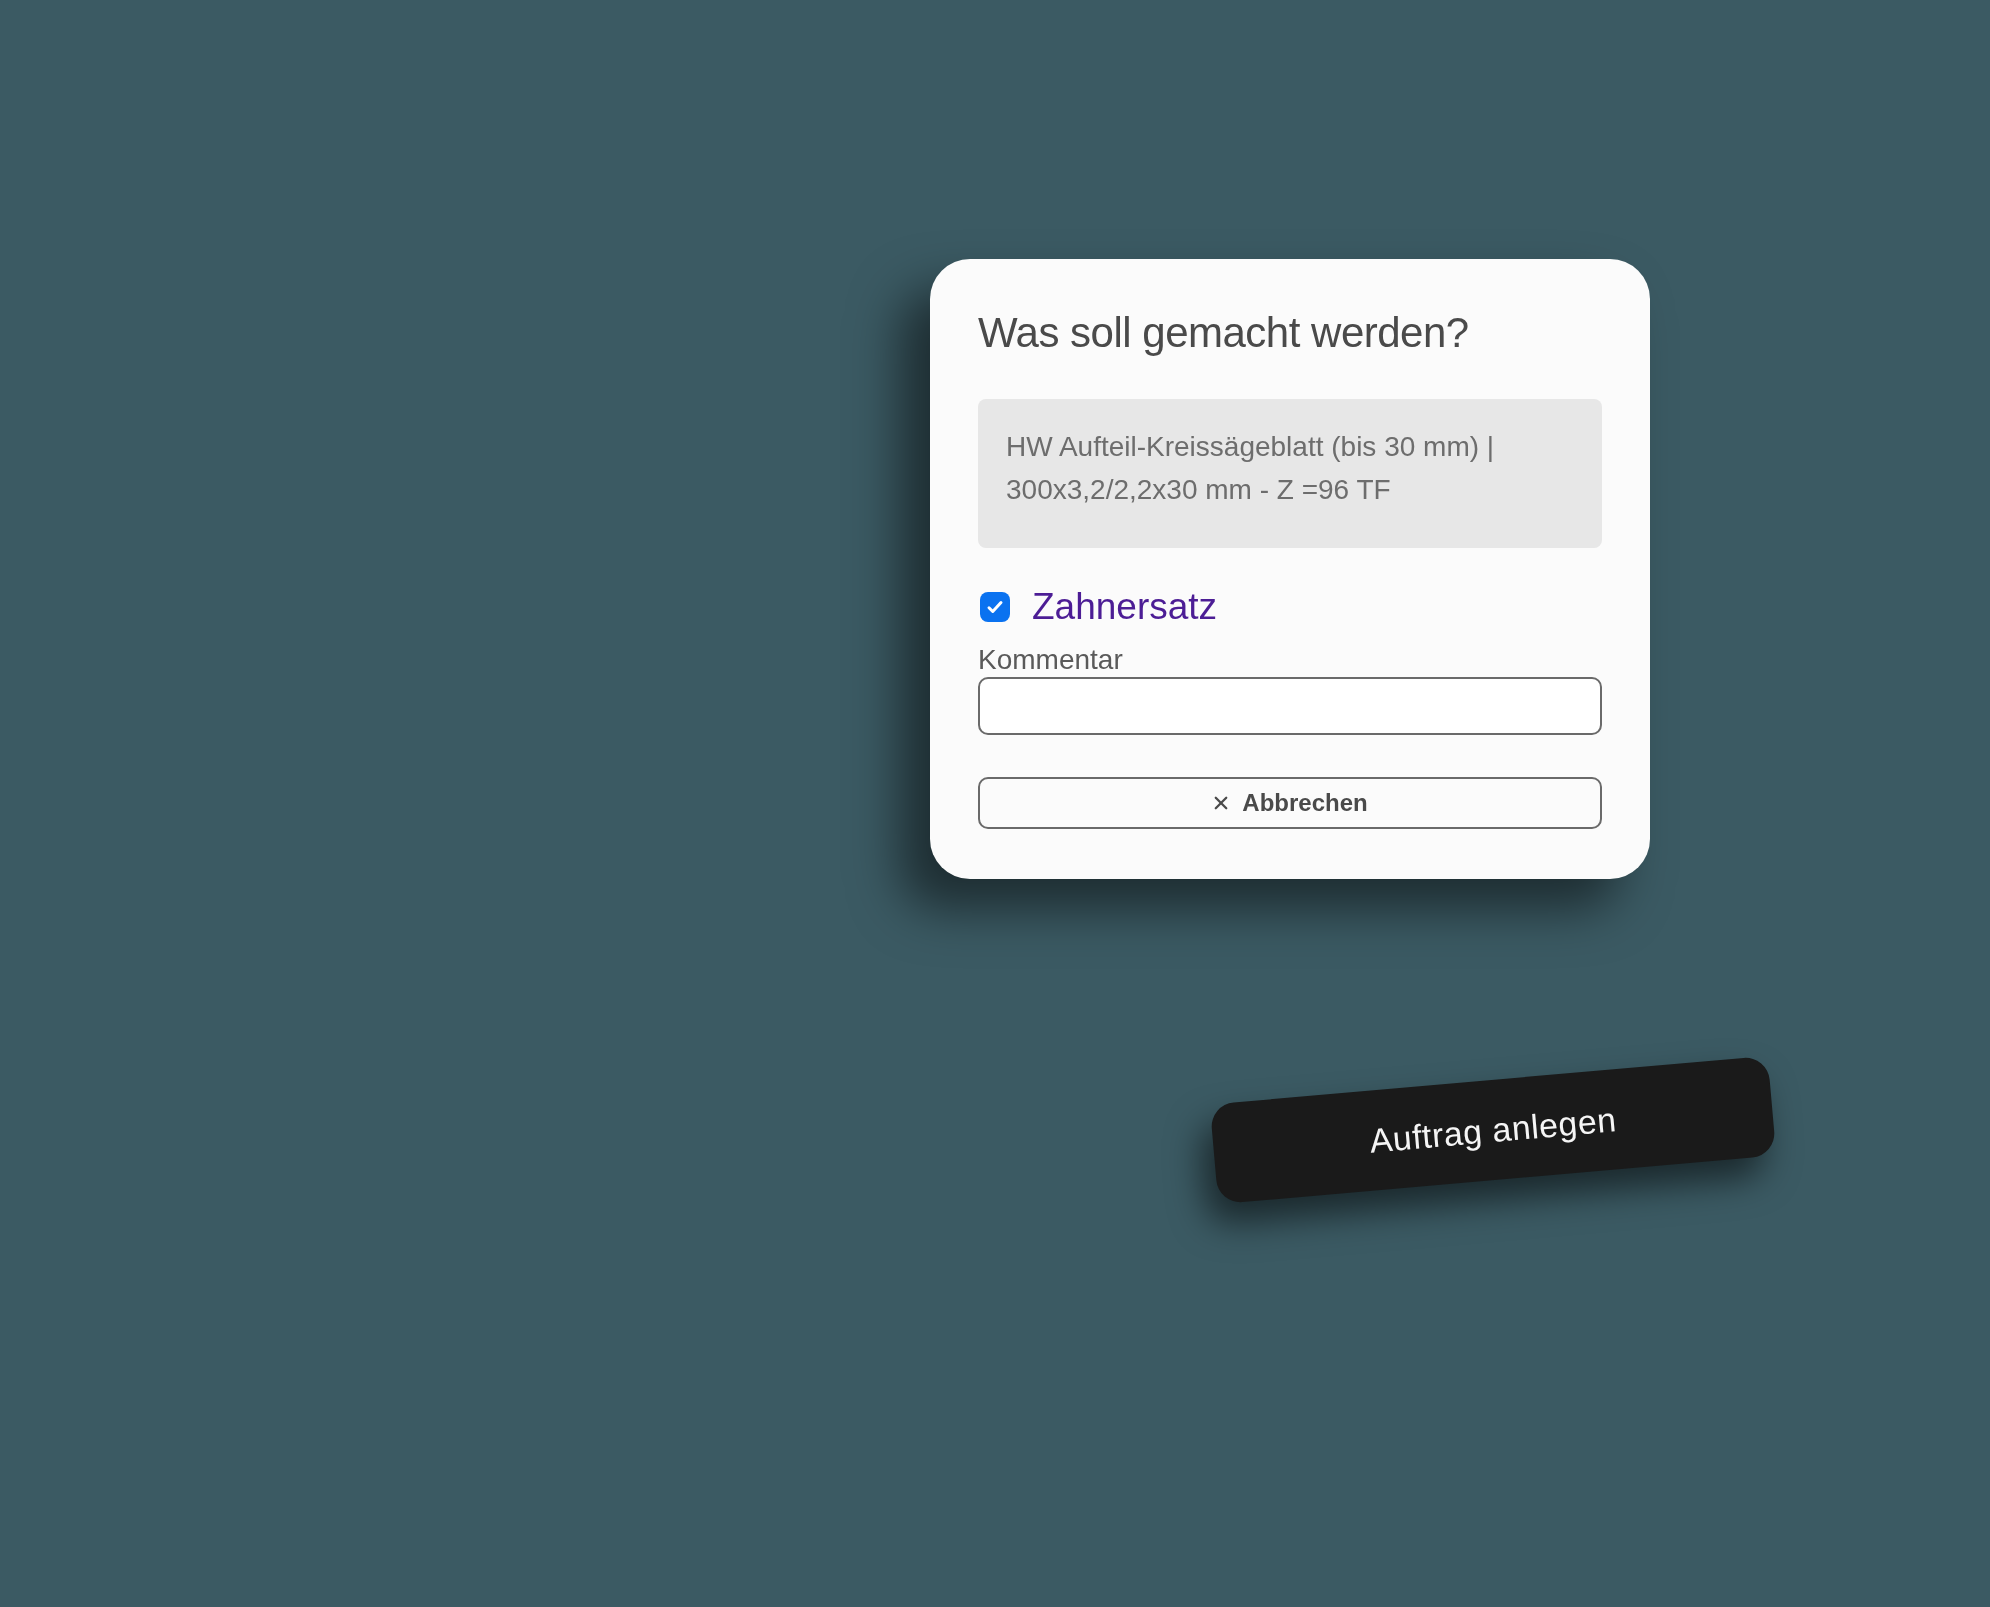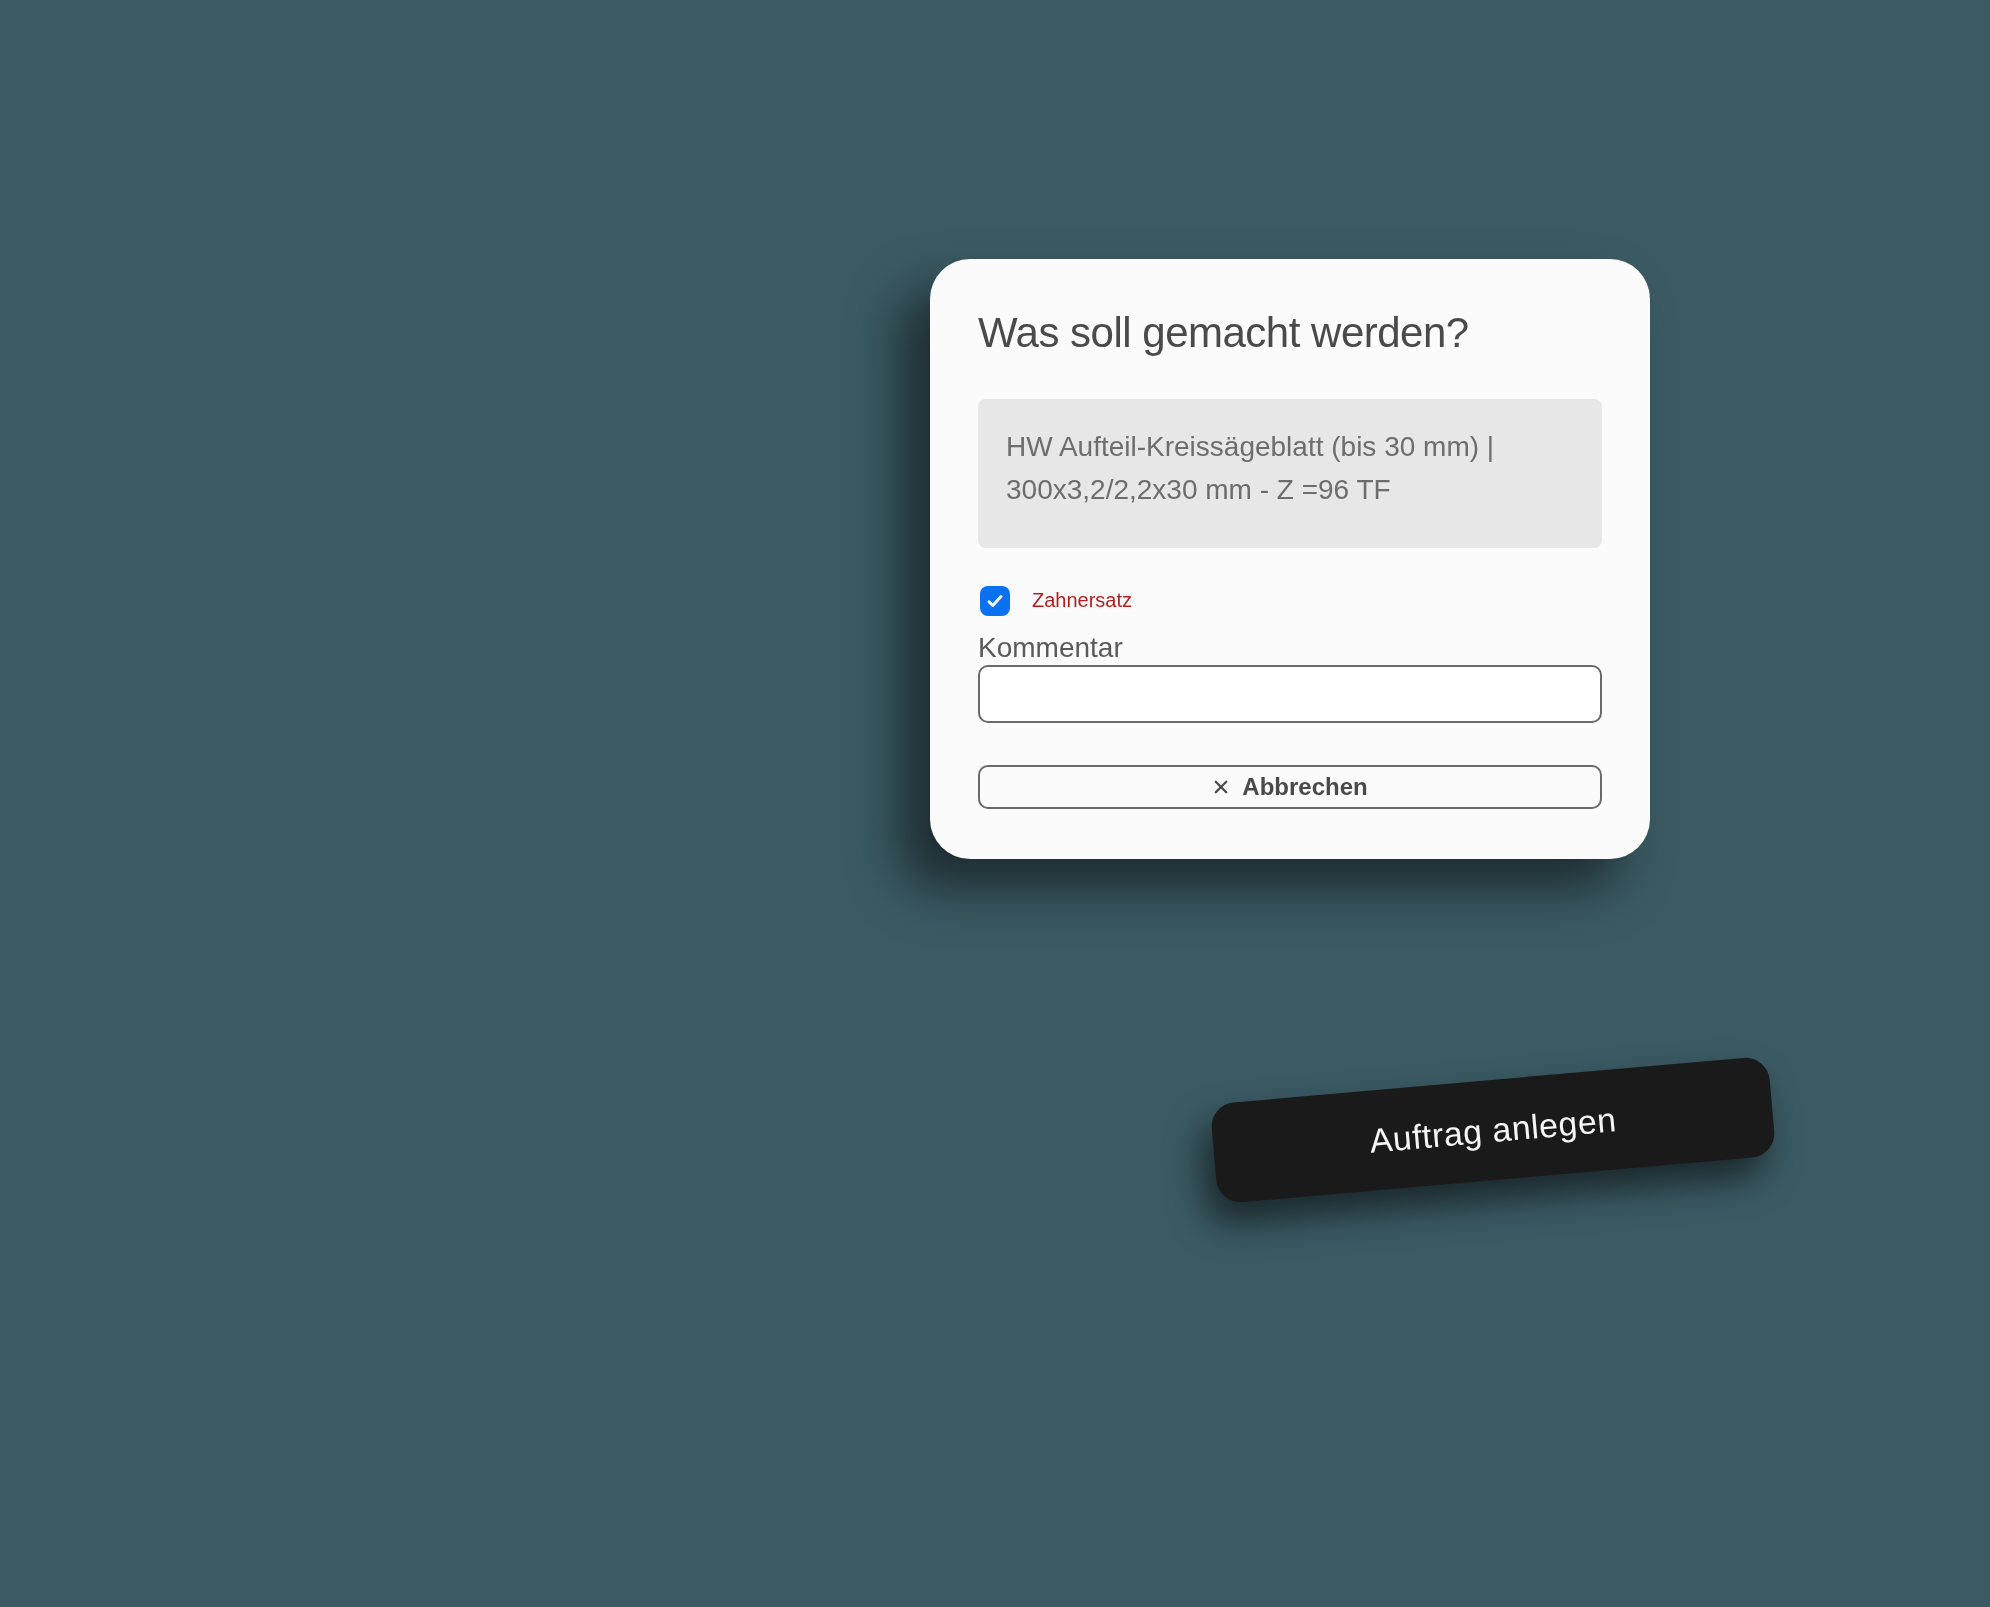--- a/index.html
+++ b/index.html
@@ -87,22 +87,22 @@
       background: #fbfbfb;
       border: 2.5px solid #555;
     }
     
     .checkbox svg {
       width: 18px;
       height: 18px;
     }
     
     .checkbox-label {
-      font-size: 20px;
-      color: #b91c1c;
+      font-size: 37px;
+      color: #4c1d95;
       font-weight: 400;
       font-stretch: condensed;
     }
     
     .comment-label {
       font-size: 28px;
       color: #5a5a5a;
       font-weight: 400;
       font-stretch: condensed;
       margin-top: 16px;
@@ -121,21 +121,21 @@
     }
     
     .button-row {
       display: flex;
       gap: 20px;
       margin-top: 42px;
     }
     
     .btn-cancel {
       flex: 1;
-      height: 44px;
+      height: 52px;
       border: 2px solid #6a6a6a;
       border-radius: 10px;
       background: #fbfbfb;
       display: flex;
       align-items: center;
       justify-content: center;
       gap: 12px;
       cursor: pointer;
       font-size: 24px;
       color: #4a4a4a;

